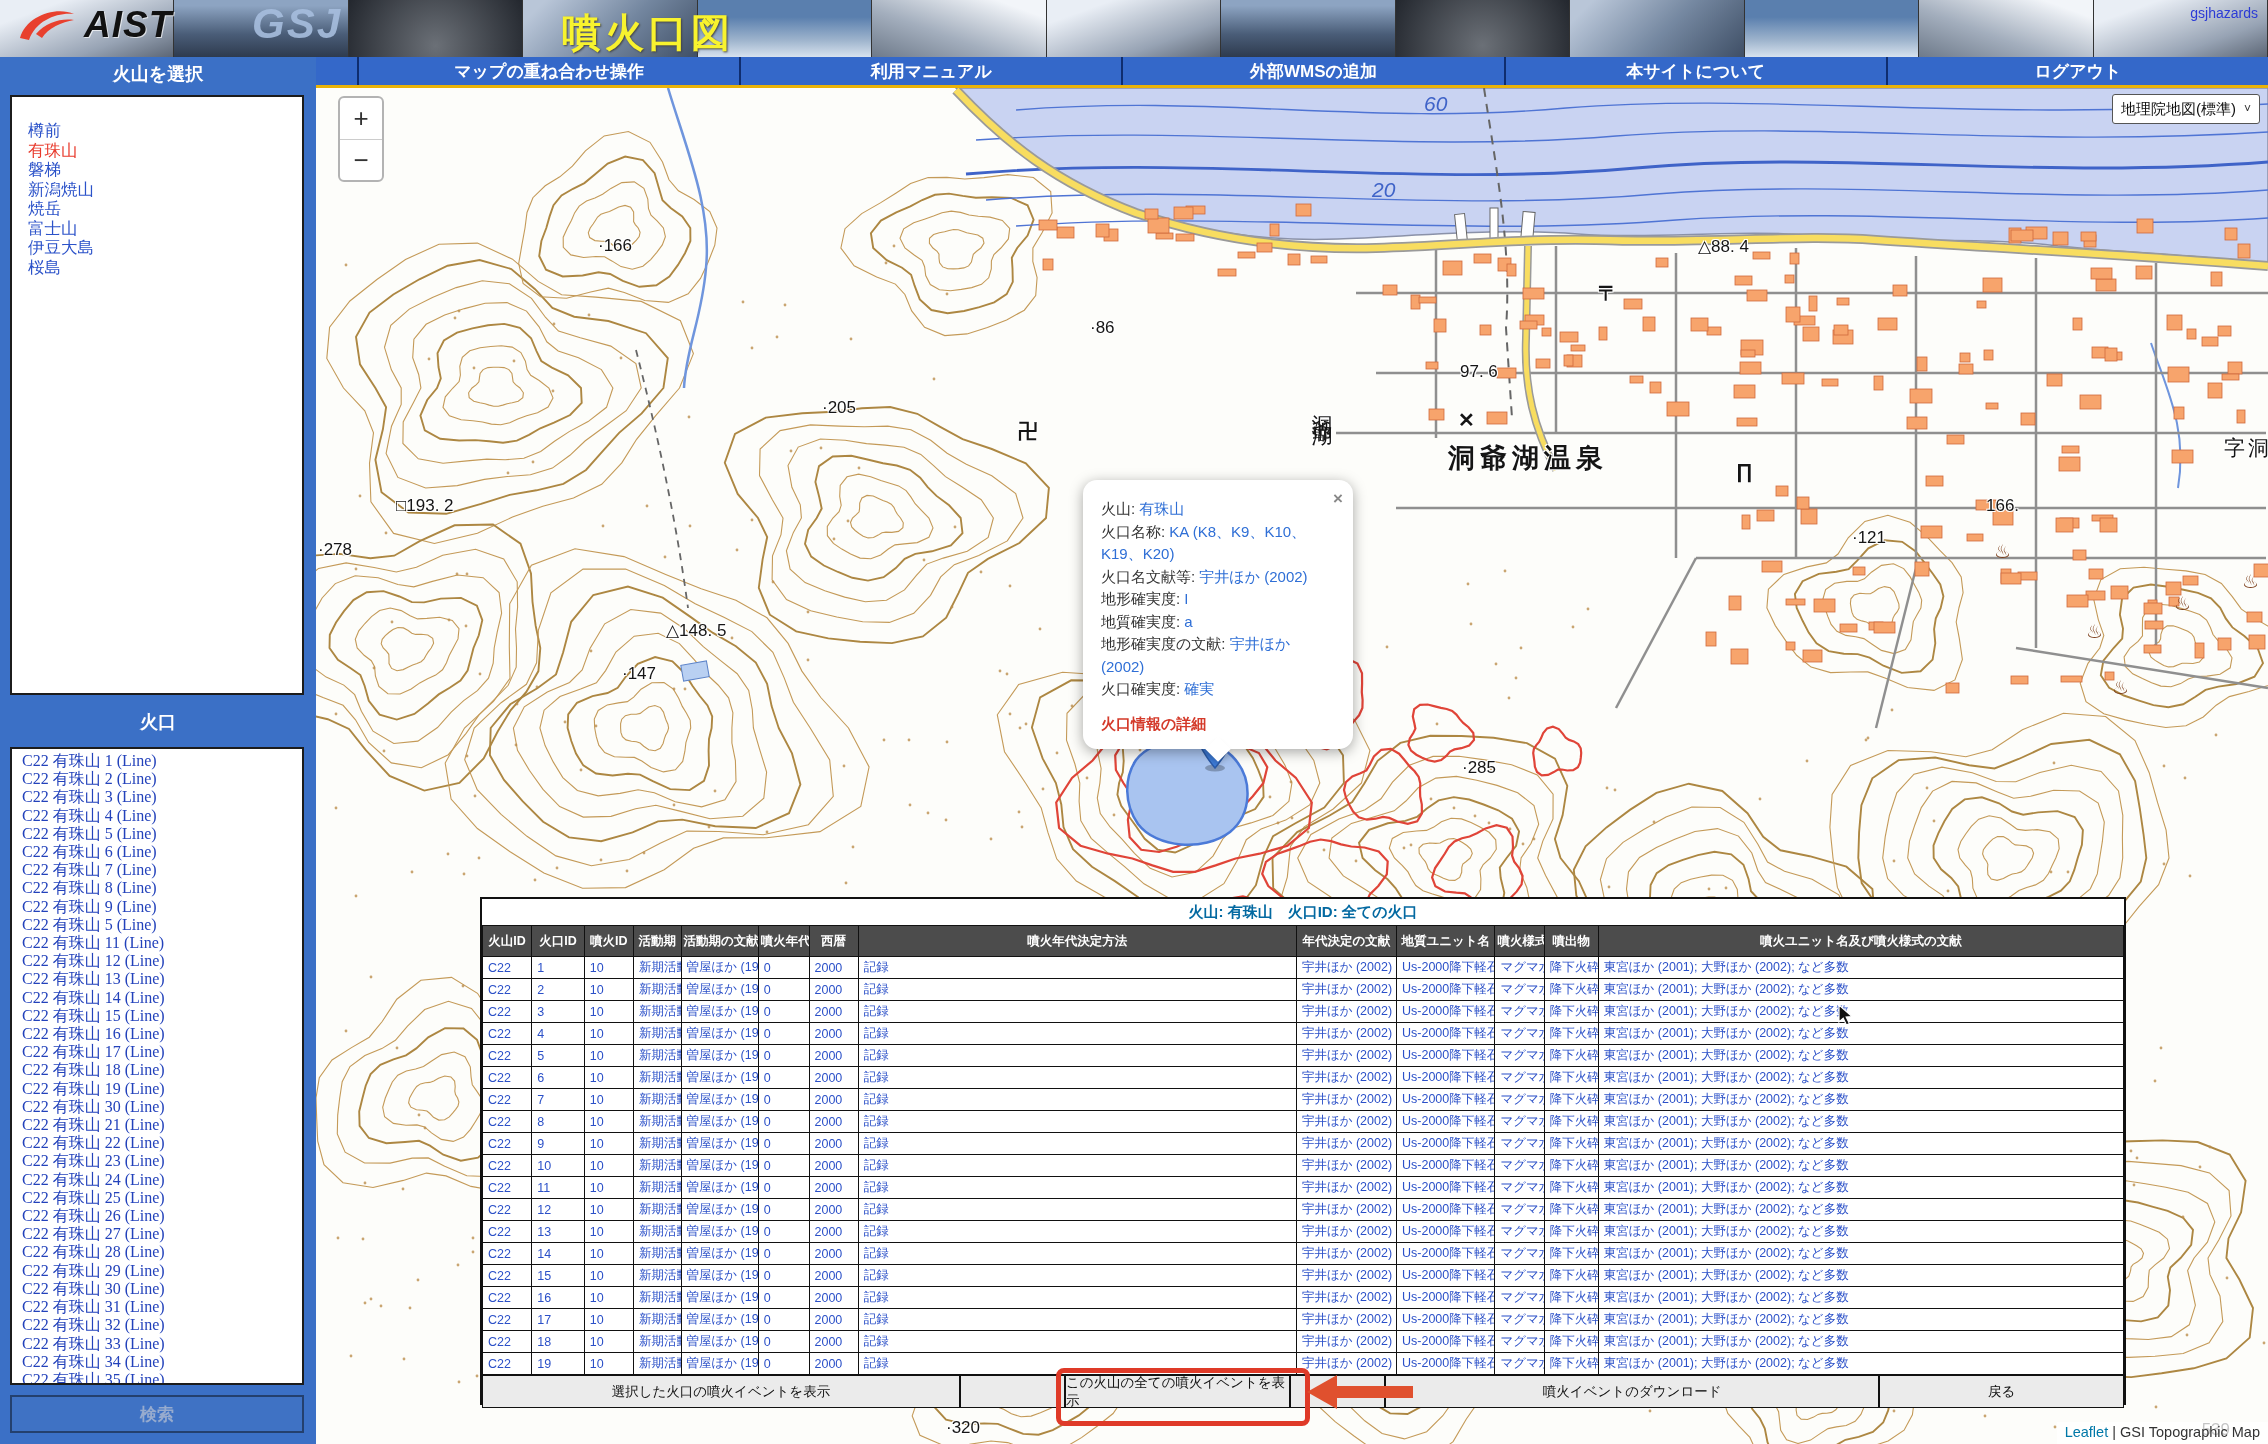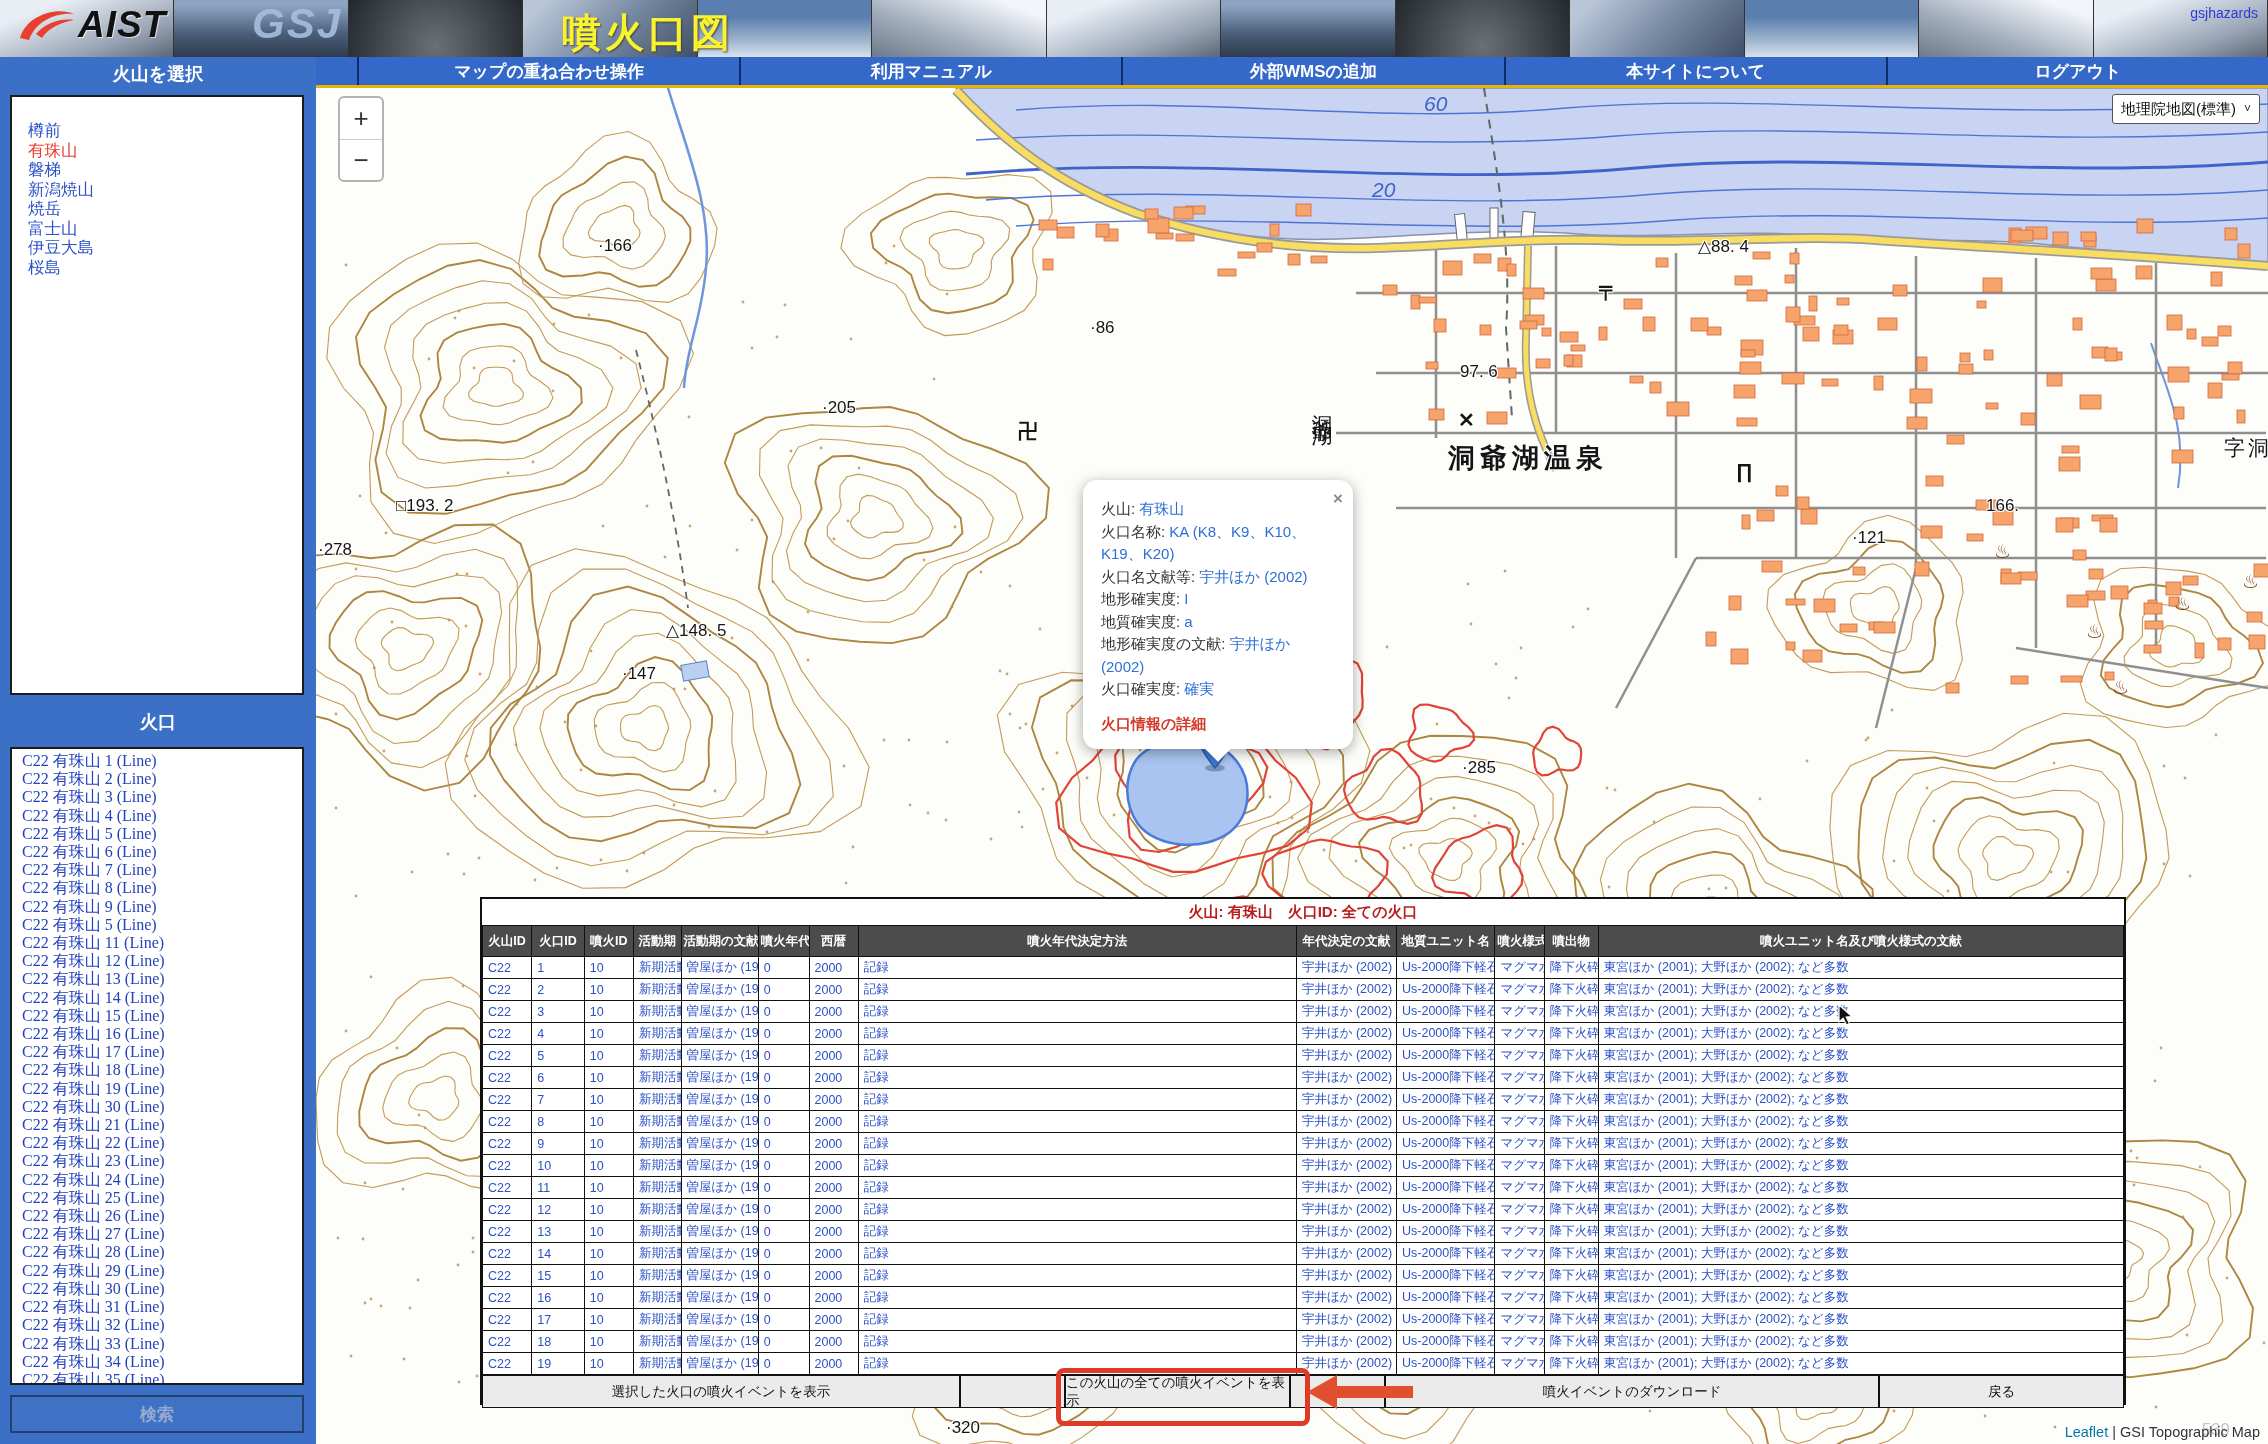--- a/index.html
+++ b/index.html
@@ -8,21 +8,21 @@
 
   
   #strip{position:absolute;left:0;top:0;width:2268px;height:57px;display:flex;background:#222;}
   .tile{flex:1;border-right:1px solid #333;}
   .tile:nth-of-type(6n+1){background:linear-gradient(160deg,#e9eef5 20%,#97a3b4 70%,#5c6675);}
   .tile:nth-of-type(6n+2){background:linear-gradient(180deg,#8da4c2 10%,#4a5d78 60%,#2e3b4e);}
   .tile:nth-of-type(6n+3){background:radial-gradient(circle at 50% 80%,#6b7077,#23272e);}
   .tile:nth-of-type(6n+4){background:linear-gradient(135deg,#b9c6d8 10%,#7487a0 55%,#3f4f66);}
   .tile:nth-of-type(6n+5){background:linear-gradient(180deg,#5a7fae 30%,#9db3cc 70%,#d7e2ee);}
   .tile:nth-of-type(6n+6){background:linear-gradient(200deg,#f2f5f9 15%,#a3aebd 60%,#6e7a8a);}
-  #aist-logo{position:absolute;left:16px;top:4px;display:flex;align-items:center;}
+  #aist-logo{position:absolute;left:16px;top:4px;display:flex;align-items:center;gap:6px;}
   #aist-text{font-size:37px;font-weight:bold;font-style:italic;color:#111;
              text-shadow:1px 1px 0 #ffffffaa;letter-spacing:1px;}
   #gsj-logo{position:absolute;left:252px;top:0px;font-size:42px;font-weight:bold;font-style:italic;
             color:#a7bede;opacity:.9;letter-spacing:2px;}
   #app-title{position:absolute;left:562px;top:6px;font-size:39px;font-weight:bold;color:#f8f32e;
              letter-spacing:4px;text-shadow:1px 1px 2px #444;}
   #account-link{position:absolute;right:10px;top:5px;font-size:14px;color:#2b3bd6;}
 
   
   #nav-bar{position:absolute;left:316px;top:57px;width:1952px;height:31px;display:flex;
@@ -87,21 +87,21 @@
   #popup .detail{color:#d43a2a;font-weight:bold;margin-top:12px;cursor:pointer;}
   #popup-close{position:absolute;right:10px;top:6px;font-size:17px;font-weight:bold;color:#888;cursor:pointer;}
 
   
   #marker{position:absolute;left:1196px;top:718px;z-index:15;}
 
   
   #event-panel{position:absolute;left:480px;top:897px;width:1646px;height:508px;background:#fff;
                border:2px solid #111;box-sizing:border-box;z-index:25;}
   #panel-title{height:26px;display:flex;align-items:center;justify-content:center;
-               color:#b91c1c;font-weight:bold;font-size:15px;}
+               color:#0369a1;font-weight:bold;font-size:15px;}
   #event-table{width:100%;border-collapse:collapse;table-layout:fixed;}
   #event-table th{background:#4c4c4c;color:#fff;font-size:12.5px;font-weight:bold;
                   border:1px solid #111;padding:6px 2px;white-space:nowrap;overflow:hidden;height:18px;}
   #event-table td{color:#2b50c8;font-size:12.5px;border:1px solid #111;padding:2px 5px;
                   white-space:nowrap;overflow:hidden;height:17px;}
   #btn-row{display:flex;height:32px;border-top:1px solid #111;}
   #btn-row .bcell{background:#ebebeb;border:1px solid #111;border-top:none;display:flex;
                   align-items:center;justify-content:center;font-size:13.5px;color:#111;
                   box-sizing:border-box;cursor:pointer;}
   #btn-row .spacer{background:#ebebeb;border:1px solid #111;border-top:none;box-sizing:border-box;}

